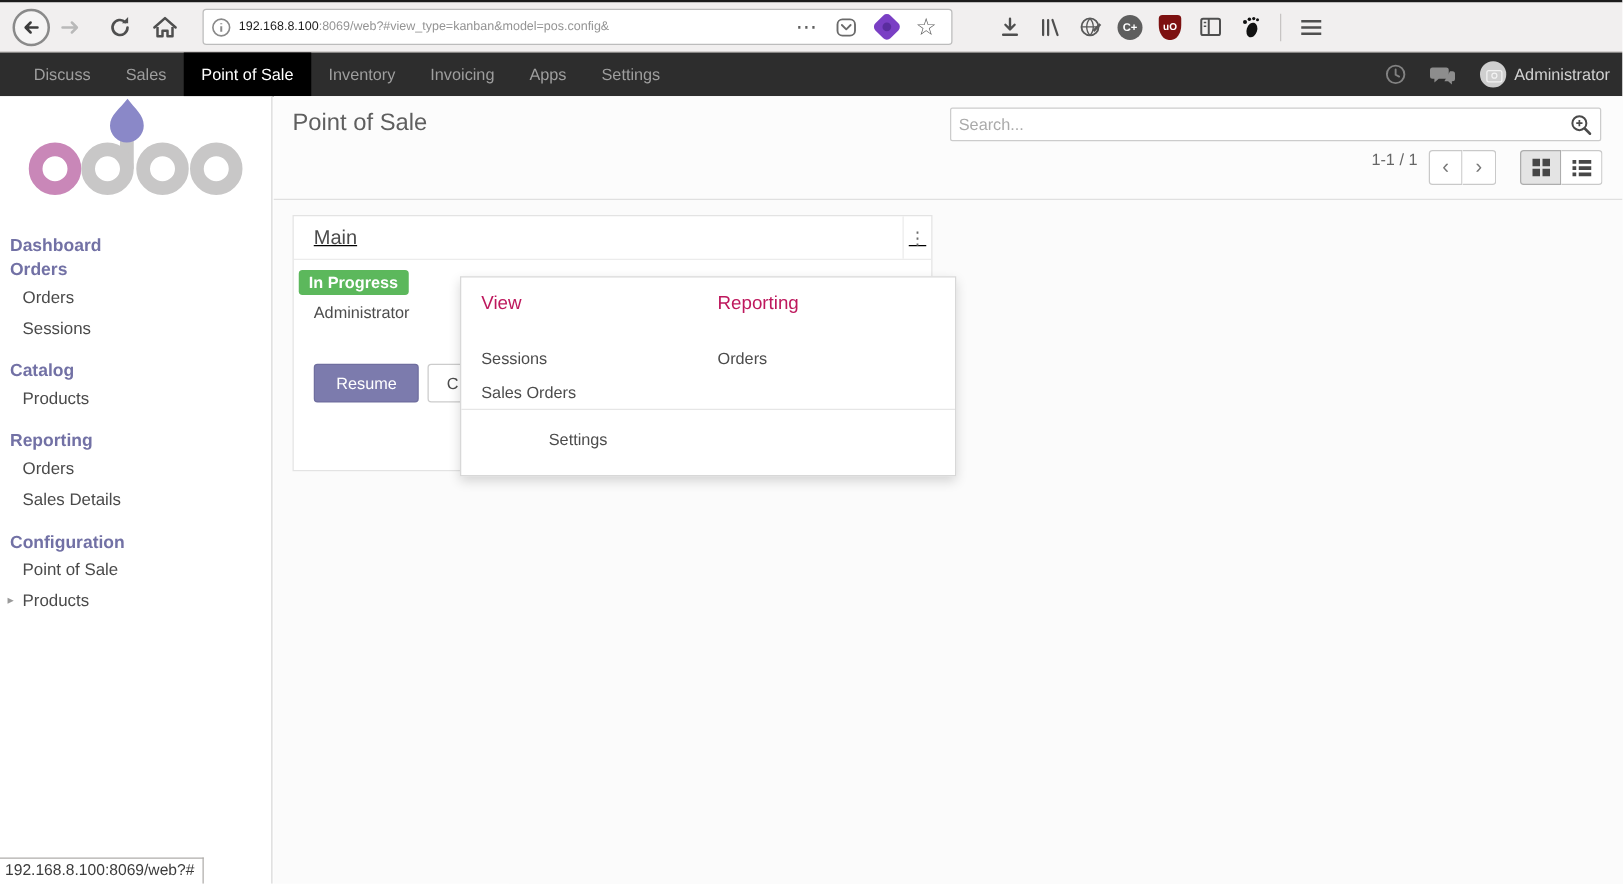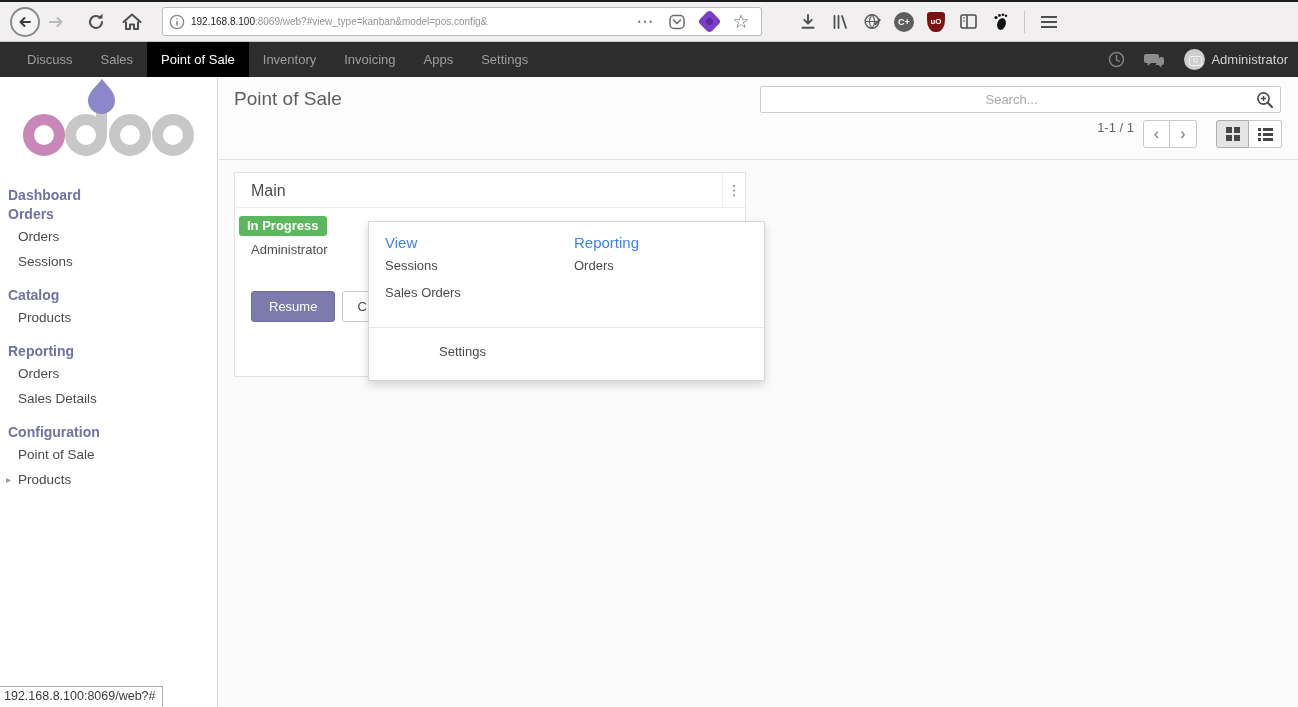--- a/index.html
+++ b/index.html
@@ -64,21 +64,21 @@
   .menu-item { font-size:13.5px; color:#4a4a4a; line-height:25px; padding-left:18px; position:relative; cursor:default; }
   .menu-item .caret { position:absolute; left:6px; top:0; font-size:10px; color:#9a9a9a; }
 
   
   .content { position:absolute; left:219px; top:77px; right:0; bottom:0; background:#fcfcfc; }
   .control-panel { position:relative; height:83px; border-bottom:1px solid #e0e0e0; background:#fcfcfc; }
   .cp-title { position:absolute; left:15px; top:11px; font-size:19px; color:#5f5f5f; }
   .o-search { position:absolute; right:17px; top:9px; width:521px; height:27px; background:#fff;
     border:1px solid #ccc; border-radius:2px; display:flex; align-items:center; padding:0 6px; }
   .o-search input { border:none; outline:none; flex:1; font-size:13px; color:#555;
-    font-family:"Liberation Sans", sans-serif; background:transparent;text-align:center; }
+    font-family:"Liberation Sans", sans-serif; background:transparent; }
   .o-search input::placeholder { color:#aaa; }
   .cp-right { position:absolute; right:16px; top:43px; display:flex; height:28px; }
   .pager-text { font-size:13px; color:#666; margin-right:9px; }
   .btn-group { display:flex; }
   .pg-btn { width:27px; height:28px; background:#fff; border:1px solid #c9c9c9; display:flex;
     align-items:center; justify-content:center; font-size:16px; color:#777; cursor:pointer; }
   .pg-btn + .pg-btn { border-left:none; }
   .btn-group .first { border-radius:3px 0 0 3px; }
   .btn-group .last { border-radius:0 3px 3px 0; }
   .view-group { margin-left:19px; }
@@ -88,39 +88,39 @@
   .grid-ic { display:grid; grid-template-columns:6px 6px; grid-template-rows:6px 6px; gap:2px; }
   .grid-ic div { background:#474747; }
   .list-ic { display:flex; flex-direction:column; gap:2px; }
   .list-ic .row { display:flex; gap:2px; }
   .list-ic .dot { width:3px; height:3px; background:#474747; }
   .list-ic .bar { width:10px; height:3px; background:#474747; }
 
   
   .kanban { position:relative; height:547px; background:#fbfbfb; }
   .kcard { position:absolute; left:15px; top:12px; width:512px; height:205px; background:#fff;
-    border:1px solid #e3e3e3; }
+    border:1px solid #e3e3e3;text-decoration:underline; }
   .kcard-head { height:35px; border-bottom:1px solid #ececec; display:flex; }
   .kcard-title { flex:1; font-size:16px; color:#4c4c4c; line-height:35px; padding-left:16px; }
   .kebab-box { width:23px; border-left:1px solid #ececec; display:flex; align-items:center;
     justify-content:center; font-size:14px; color:#6d6d6d; cursor:pointer; }
   .badge { position:absolute; left:4px; top:43px; background:#5cb85c; color:#fff; font-size:13px;
     font-weight:bold; padding:2px 8px 3px; border-radius:3px; }
   .kcard-user { position:absolute; left:16px; top:69px; font-size:13px; color:#4c4c4c; }
   .kcard-buttons { position:absolute; left:16px; top:118px; display:flex; }
   .btn-resume { background:#7c7bad; border:1px solid #6f6e9e; color:#fff; font-size:13px;
     padding:7px 17px; border-radius:3px; cursor:pointer; font-family:"Liberation Sans", sans-serif; }
   .btn-plain { background:#fff; border:1px solid #ccc; color:#4c4c4c; font-size:13px;
     padding:7px 14px; border-radius:3px; margin-left:7px; cursor:pointer;
     font-family:"Liberation Sans", sans-serif; }
   .dropdown { position:absolute; left:133px; top:48px; width:397px; height:160px; background:#fff;
     border:1px solid #d8d8d8; box-shadow:0 4px 9px rgba(0,0,0,0.16); z-index:5; }
   .dd-col1 { position:absolute; left:16px; top:12px; }
   .dd-col2 { position:absolute; left:205px; top:12px; }
-  .dd-header { font-size:15px; color:#3b82f6; margin-bottom:7px; }
+  .dd-header { font-size:15px; color:#be185d; margin-bottom:28px; }
   .dd-item { font-size:13px; color:#4c4c4c; margin-bottom:12px; cursor:pointer; }
   .dd-divider { position:absolute; left:0; right:0; top:105px; border-top:1px solid #e6e6e6; }
   .dd-settings { position:absolute; left:70px; top:122px; font-size:13px; color:#4c4c4c; cursor:pointer; }
 
   
   .status-tip { position:absolute; left:0; bottom:0; height:21px; background:#fff;
     border:1px solid #b0adab; border-left:none; border-bottom:none; padding:2px 6px 0 4px;
     font-size:12.5px; color:#3c3c3c; z-index:9; }
 </style>
 </head>

